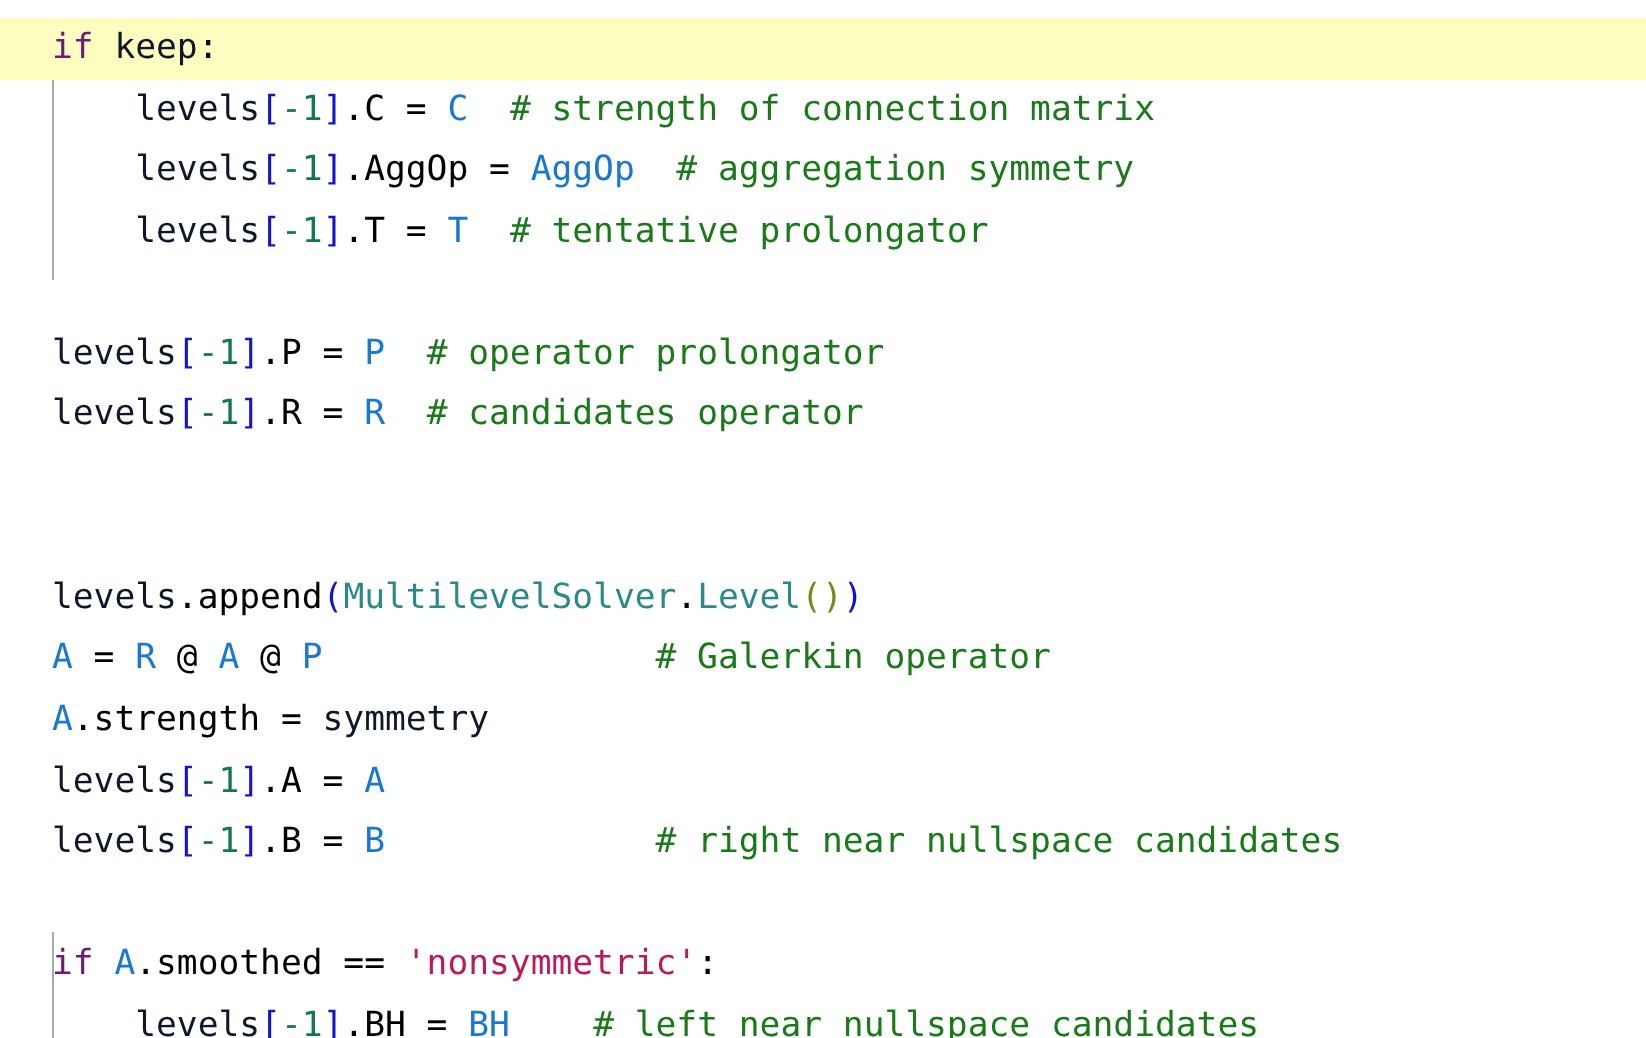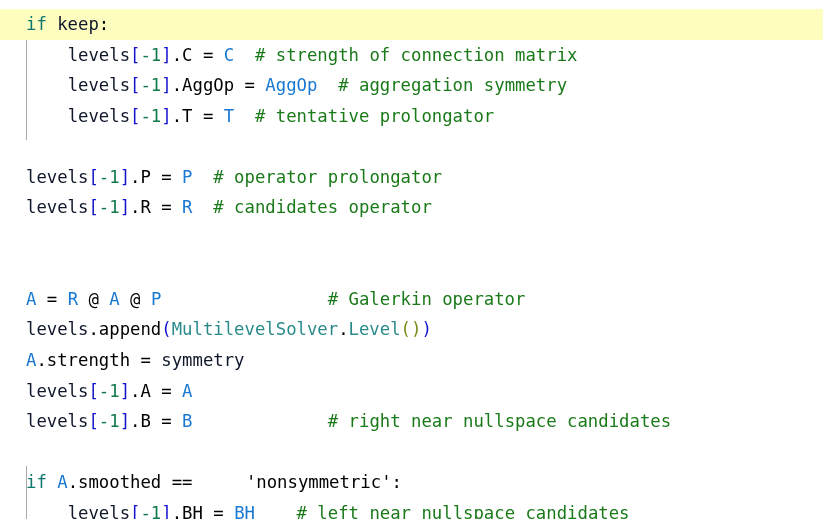--- a/index.html
+++ b/index.html
@@ -45,51 +45,51 @@
 
   
   .indent-guide {
     position: absolute;
     width: 1px;
     background: #a9a9a9;
     z-index: 1;
   }
 
   
-  .tok-kw       { color: #0f766e; }   
+  .tok-kw       { color: #701a75; }   
   .tok-name     { color: #0f172a; }   
   .tok-plain    { color: #000000; }   
   .tok-bracket1 { color: #1414cf; }   
   .tok-bracket2 { color: #7a8a16; }   
   .tok-num      { color: #117a4a; }   
   .tok-var      { color: #1878d2; }   
   .tok-cls      { color: #2a8a8a; }   
   .tok-comment  { color: #1a7a1a; }   
-  .tok-str      { color: #000000; margin-left: 43px; }   
+  .tok-str      { color: #be185d; }   
 </style>
 </head>
 <body>
 
 <div id="code-view">
   <div id="guides-layer">
       <div class="indent-guide" style="left: 26px; top: 40px; height: 100px; background: rgb(169, 169, 169);"></div>
       <div class="indent-guide" style="left: 26px; top: 466px; height: 53px; background: rgb(169, 169, 169);"></div>
     </div>
   <div id="lines-layer">
       <div class="code-line highlighted" style="background: rgb(253, 253, 192);"><span class="tok-kw">if</span><span class="tok-plain"> </span><span class="tok-name">keep</span><span class="tok-plain">:</span></div>
       <div class="code-line"><span class="tok-plain">    </span><span class="tok-name">levels</span><span class="tok-bracket1">[</span><span class="tok-num">-1</span><span class="tok-bracket1">]</span><span class="tok-plain">.C = </span><span class="tok-var">C</span><span class="tok-plain">  </span><span class="tok-comment"># strength of connection matrix</span></div>
       <div class="code-line"><span class="tok-plain">    </span><span class="tok-name">levels</span><span class="tok-bracket1">[</span><span class="tok-num">-1</span><span class="tok-bracket1">]</span><span class="tok-plain">.AggOp = </span><span class="tok-var">AggOp</span><span class="tok-plain">  </span><span class="tok-comment"># aggregation symmetry</span></div>
       <div class="code-line"><span class="tok-plain">    </span><span class="tok-name">levels</span><span class="tok-bracket1">[</span><span class="tok-num">-1</span><span class="tok-bracket1">]</span><span class="tok-plain">.T = </span><span class="tok-var">T</span><span class="tok-plain">  </span><span class="tok-comment"># tentative prolongator</span></div>
       <div class="code-line">&nbsp;</div>
       <div class="code-line"><span class="tok-name">levels</span><span class="tok-bracket1">[</span><span class="tok-num">-1</span><span class="tok-bracket1">]</span><span class="tok-plain">.P = </span><span class="tok-var">P</span><span class="tok-plain">  </span><span class="tok-comment"># operator prolongator</span></div>
       <div class="code-line"><span class="tok-name">levels</span><span class="tok-bracket1">[</span><span class="tok-num">-1</span><span class="tok-bracket1">]</span><span class="tok-plain">.R = </span><span class="tok-var">R</span><span class="tok-plain">  </span><span class="tok-comment"># candidates operator</span></div>
       <div class="code-line">&nbsp;</div>
       <div class="code-line">&nbsp;</div>
+      <div class="code-line"><span class="tok-name">levels</span><span class="tok-plain">.append</span><span class="tok-bracket1">(</span><span class="tok-cls">MultilevelSolver</span><span class="tok-plain">.</span><span class="tok-cls">Level</span><span class="tok-bracket2">(</span><span class="tok-bracket2">)</span><span class="tok-bracket1">)</span></div>
       <div class="code-line"><span class="tok-var">A</span><span class="tok-plain"> = </span><span class="tok-var">R</span><span class="tok-plain"> @ </span><span class="tok-var">A</span><span class="tok-plain"> @ </span><span class="tok-var">P</span><span class="tok-plain">                </span><span class="tok-comment"># Galerkin operator</span></div>
-      <div class="code-line"><span class="tok-name">levels</span><span class="tok-plain">.append</span><span class="tok-bracket1">(</span><span class="tok-cls">MultilevelSolver</span><span class="tok-plain">.</span><span class="tok-cls">Level</span><span class="tok-bracket2">(</span><span class="tok-bracket2">)</span><span class="tok-bracket1">)</span></div>
       <div class="code-line"><span class="tok-var">A</span><span class="tok-plain">.strength = </span><span class="tok-name">symmetry</span></div>
       <div class="code-line"><span class="tok-name">levels</span><span class="tok-bracket1">[</span><span class="tok-num">-1</span><span class="tok-bracket1">]</span><span class="tok-plain">.A = </span><span class="tok-var">A</span></div>
       <div class="code-line"><span class="tok-name">levels</span><span class="tok-bracket1">[</span><span class="tok-num">-1</span><span class="tok-bracket1">]</span><span class="tok-plain">.B = </span><span class="tok-var">B</span><span class="tok-plain">             </span><span class="tok-comment"># right near nullspace candidates</span></div>
       <div class="code-line">&nbsp;</div>
       <div class="code-line"><span class="tok-kw">if </span><span class="tok-var">A</span><span class="tok-plain">.smoothed == </span><span class="tok-str">'nonsymmetric'</span><span class="tok-plain">:</span></div>
       <div class="code-line"><span class="tok-plain">    </span><span class="tok-name">levels</span><span class="tok-bracket1">[</span><span class="tok-num">-1</span><span class="tok-bracket1">]</span><span class="tok-plain">.BH = </span><span class="tok-var">BH</span><span class="tok-plain">    </span><span class="tok-comment"># left near nullspace candidates</span></div>
     </div>
 </div>
 
 </body></html>

